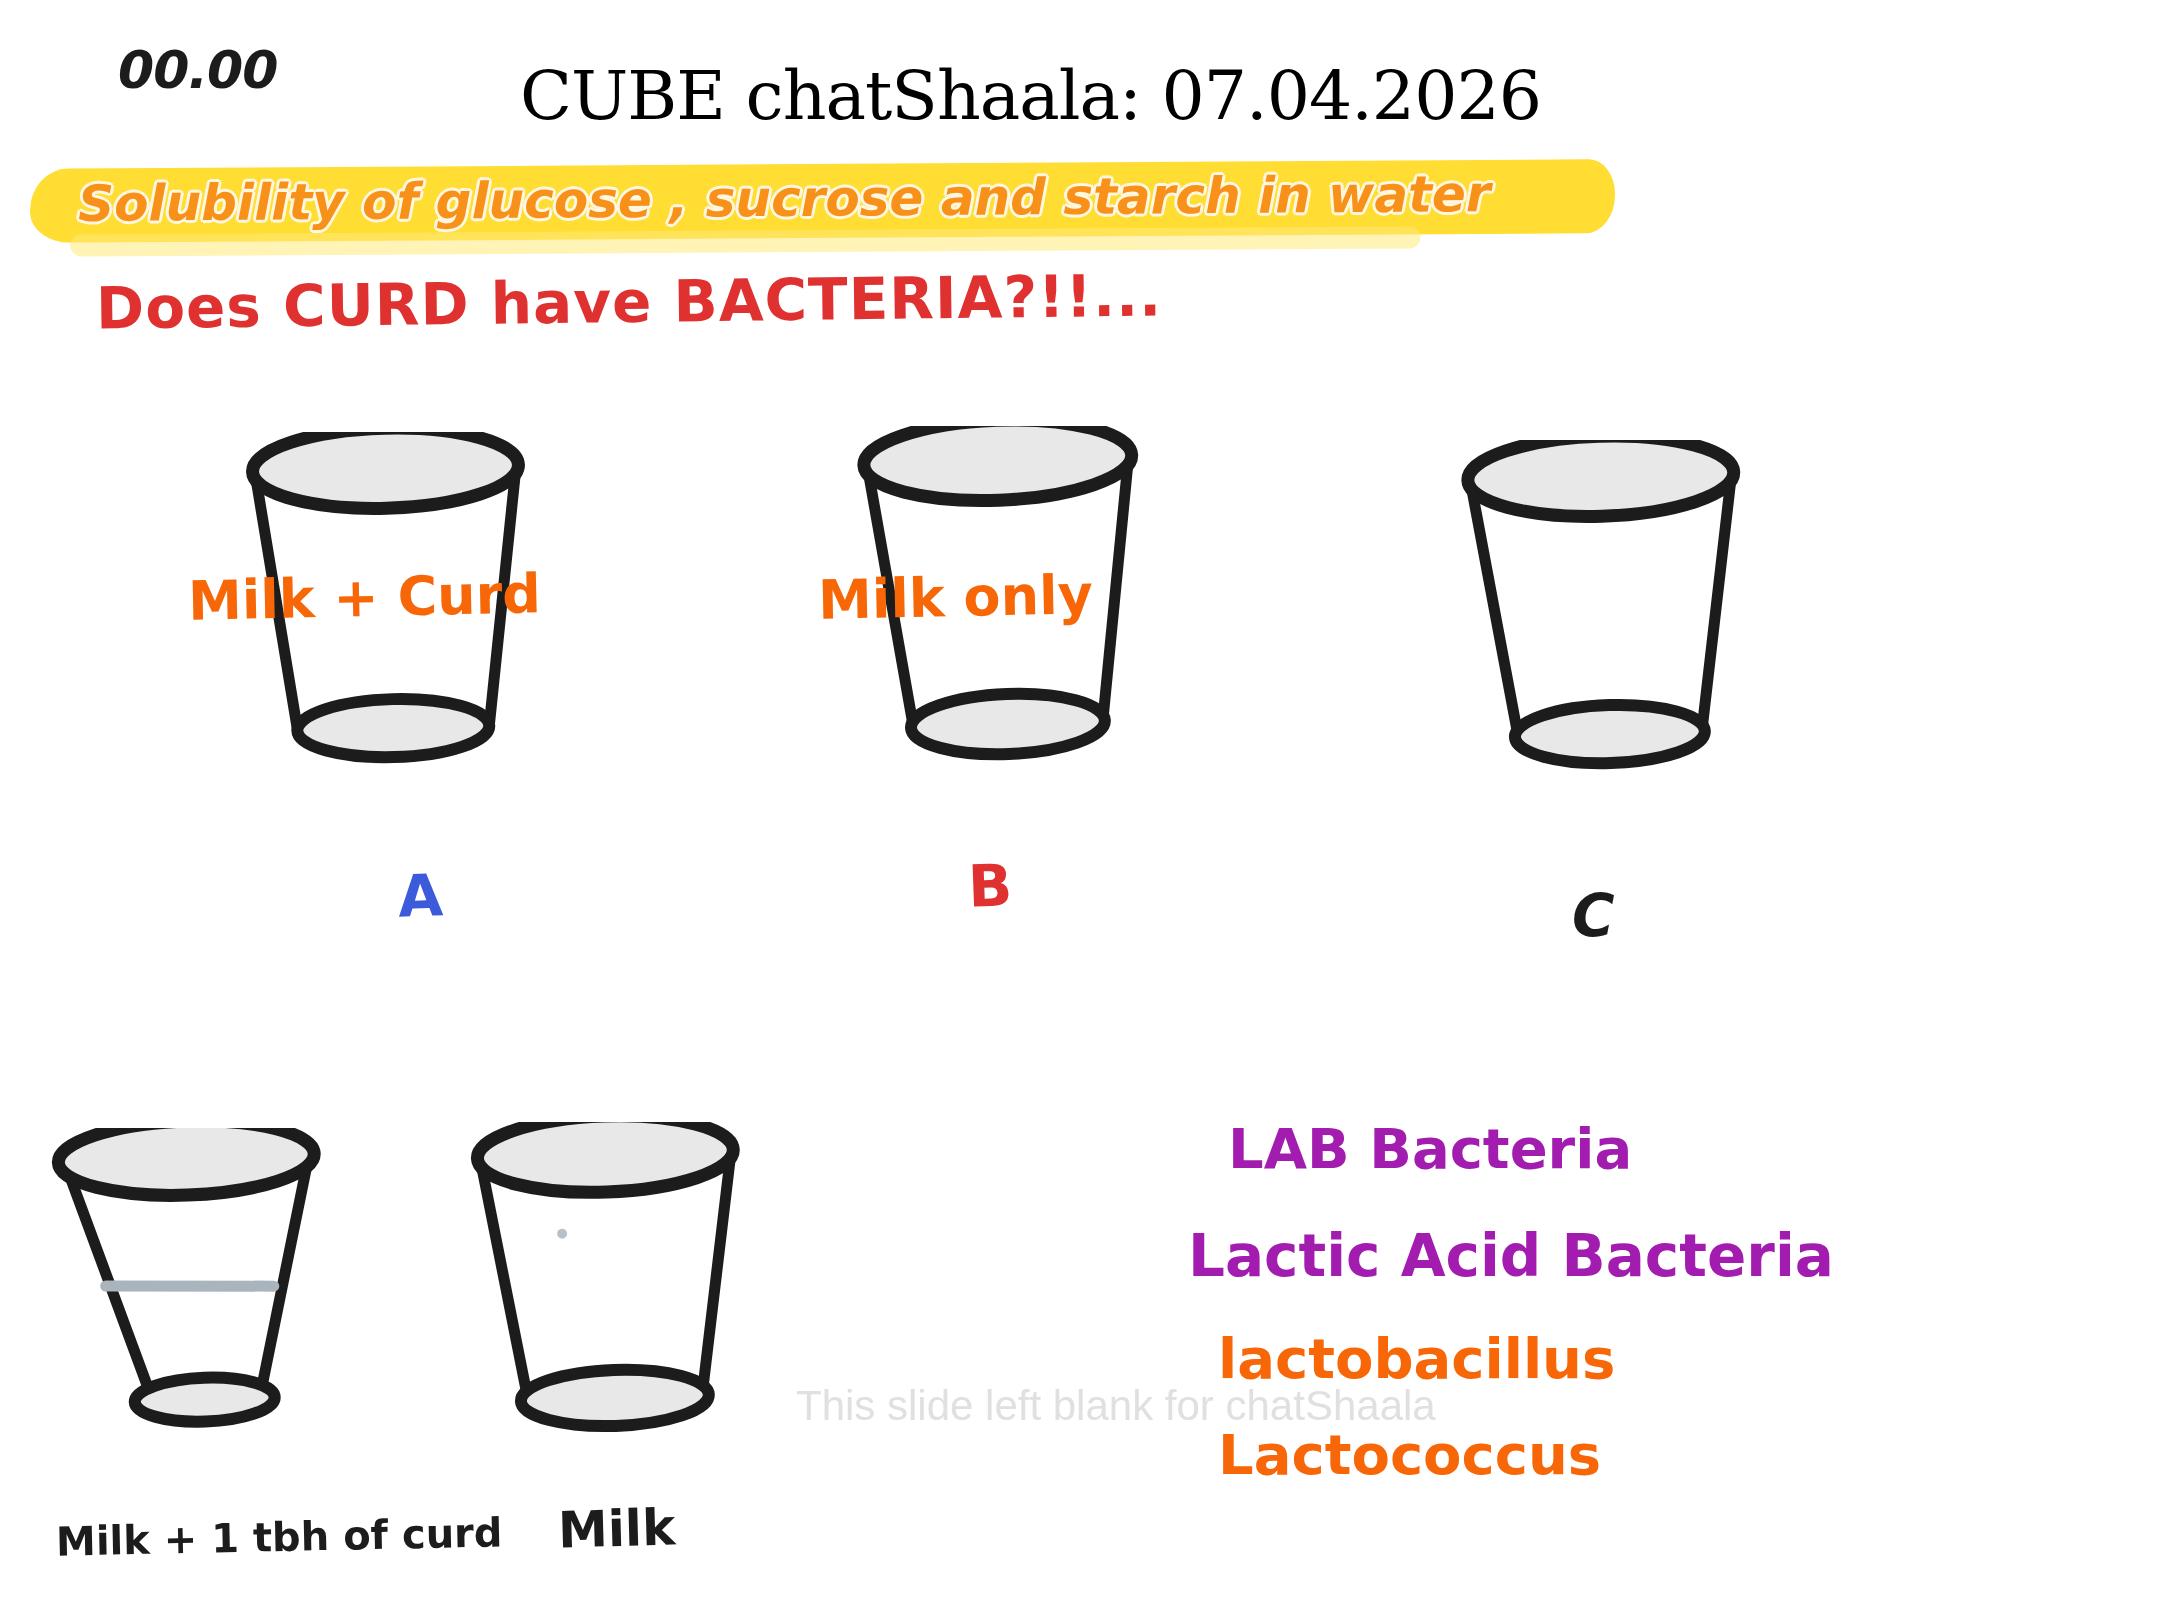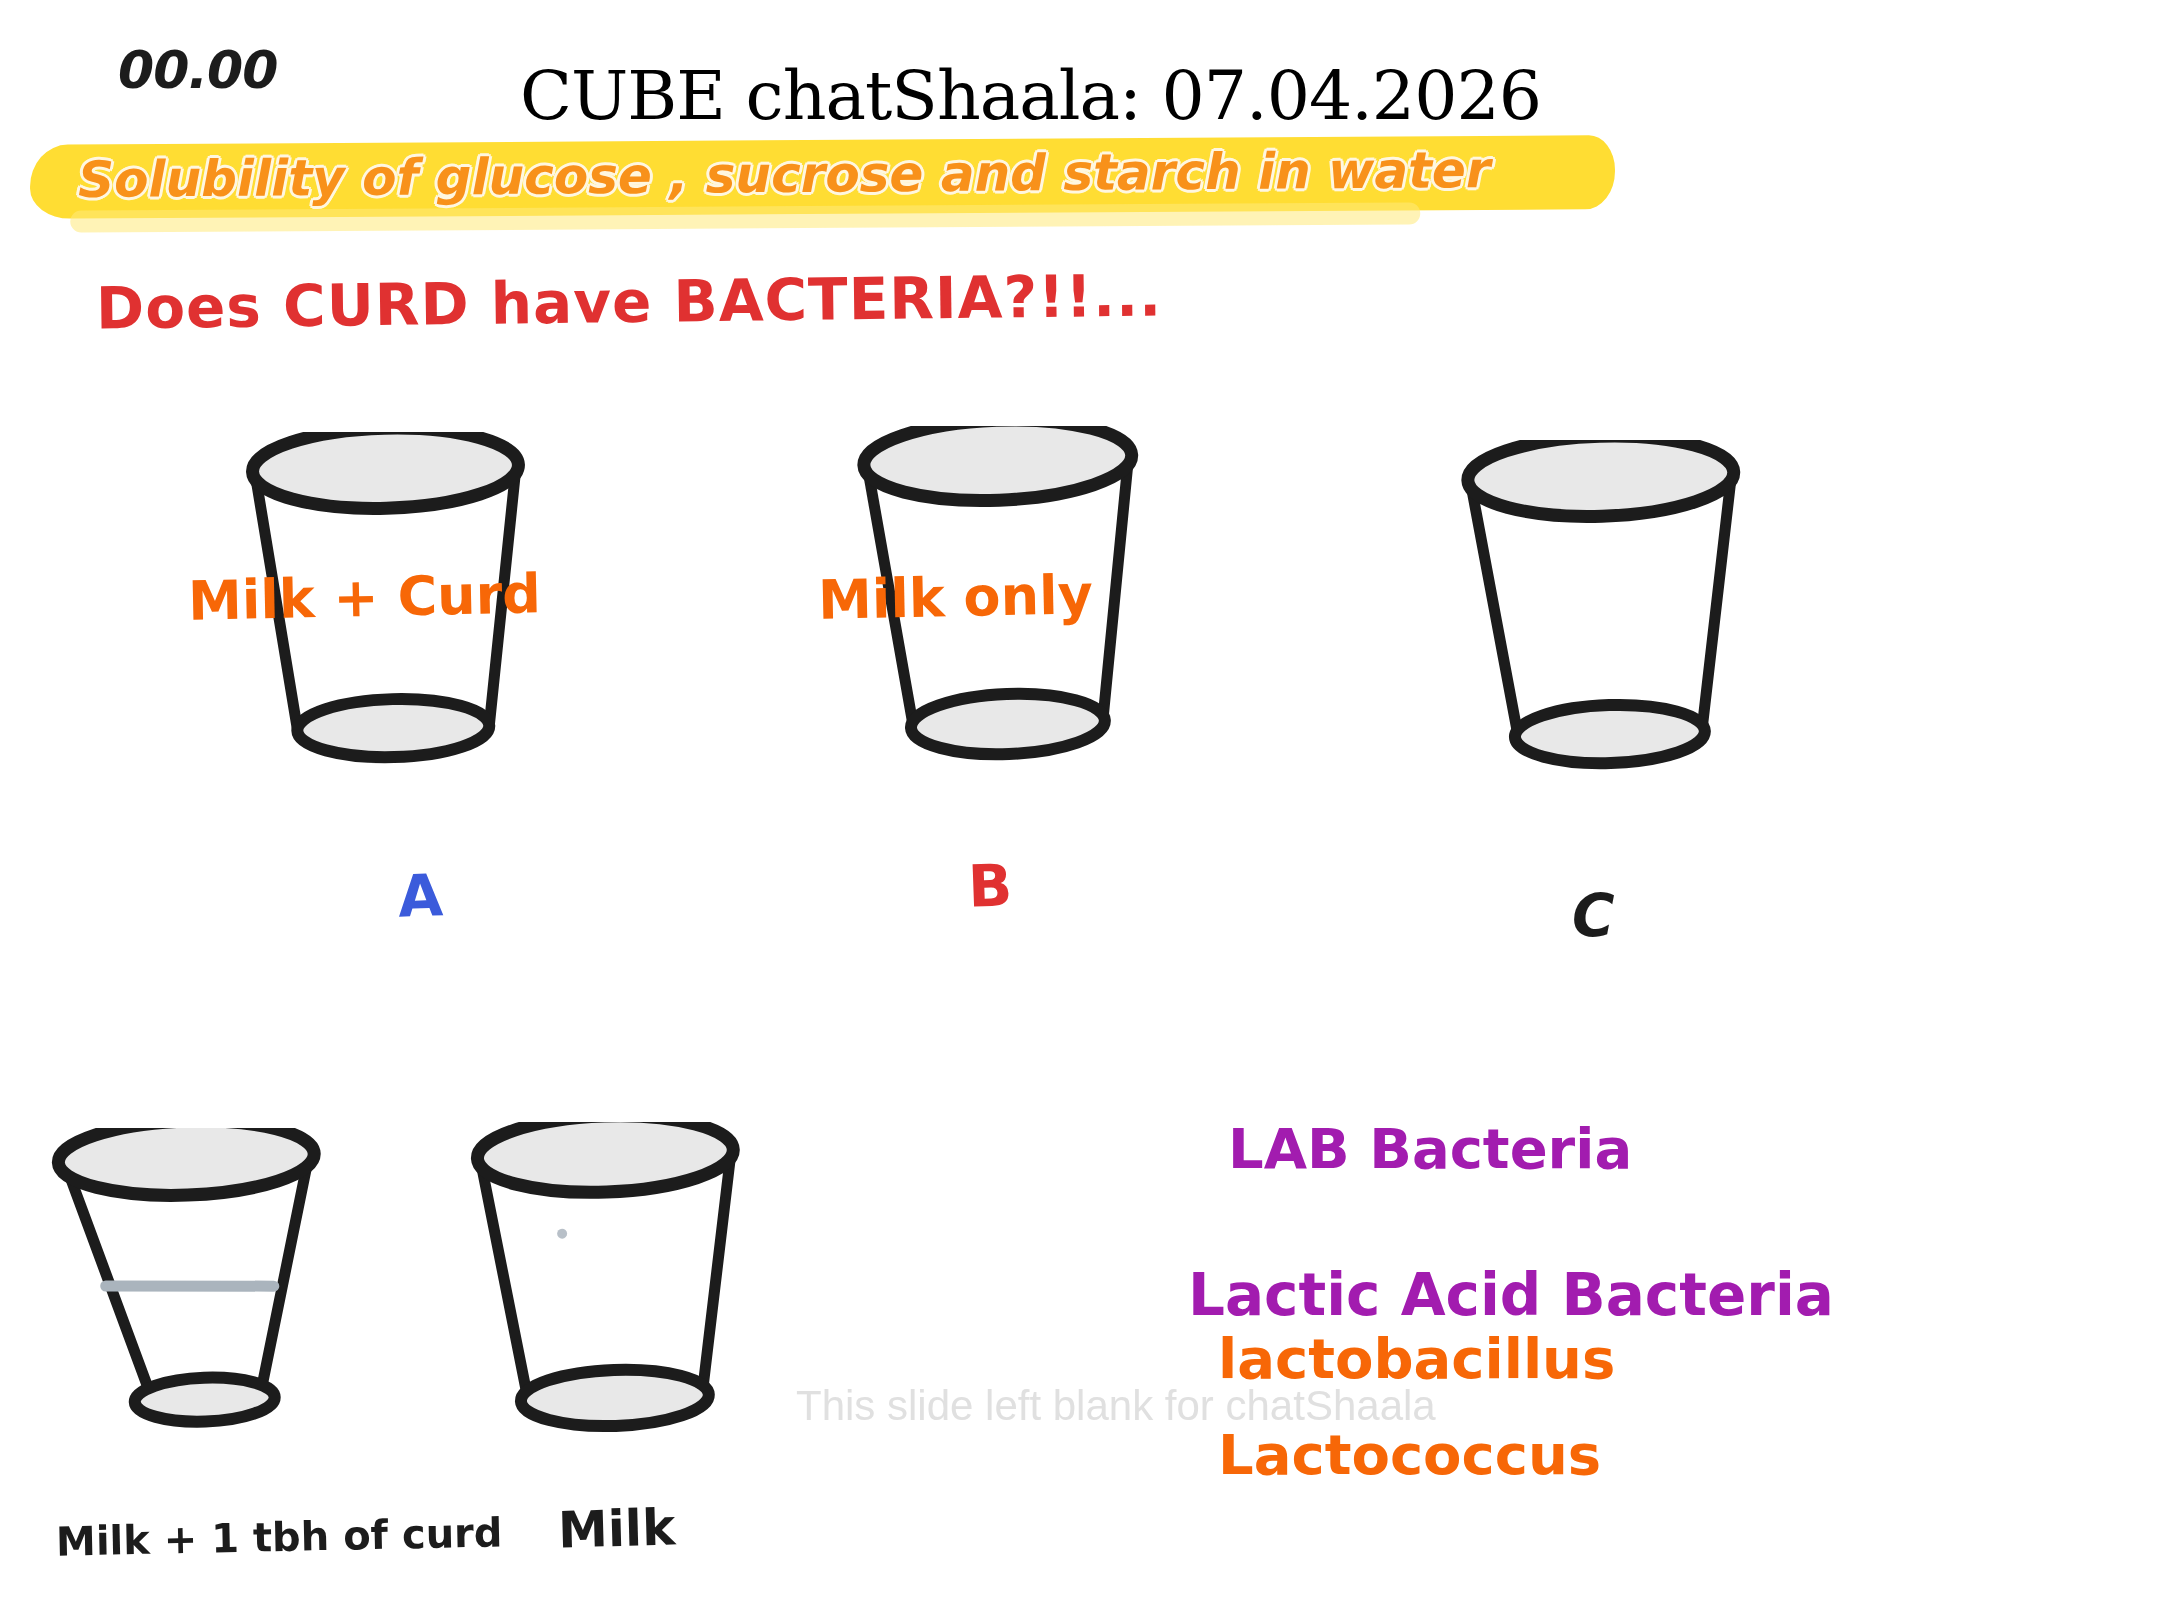--- a/index.html
+++ b/index.html
@@ -37,21 +37,21 @@
     left: 520px; top: 12px;
     font-family: "DejaVu Serif", "Liberation Serif", serif;
     font-size: 68px;
     font-weight: 400;
     color: #000000;
     letter-spacing: -1px;
   }
 
   
   #highlight-wrap {
-    left: 30px; top: 96px;
+    left: 30px; top: 120px;
     width: 1600px; height: 74px; text-align: right;
   }
   #highlight-marker {
     position: absolute;
     left: 0; top: 0;
     width: 1585px; height: 74px;
     background: #ffdd33;
     border-radius: 38px 26px 30px 40px / 42px 34px 38px 30px;
     transform: rotate(-0.35deg);
   }
@@ -125,21 +125,21 @@
     font-weight: 400;
     color: #e0e0e0;
   }
 
   .bact-blue {
     font-family: "DejaVu Sans", sans-serif;
     font-weight: 700;
     color: #a21caf;
   }
   #bact-lab   { left: 1228px; top: 1072px; font-size: 56px; }
-  #bact-lactic{ left: 1188px; top: 1217px; font-size: 58px; }
+  #bact-lactic{ left: 1188px; top: 1178px; font-size: 58px; }
 
   .bact-orange {
     font-family: "DejaVu Sans", sans-serif;
     font-weight: 700;
     color: #f76707;
   }
   #bact-lactobacillus { left: 1218px; top: 1282px; font-size: 56px; }
   #bact-lactococcus   { left: 1218px; top: 1378px; font-size: 56px; }
   #bact-streptococcus { left: 1218px; top: 1470px; font-size: 56px; }
 

